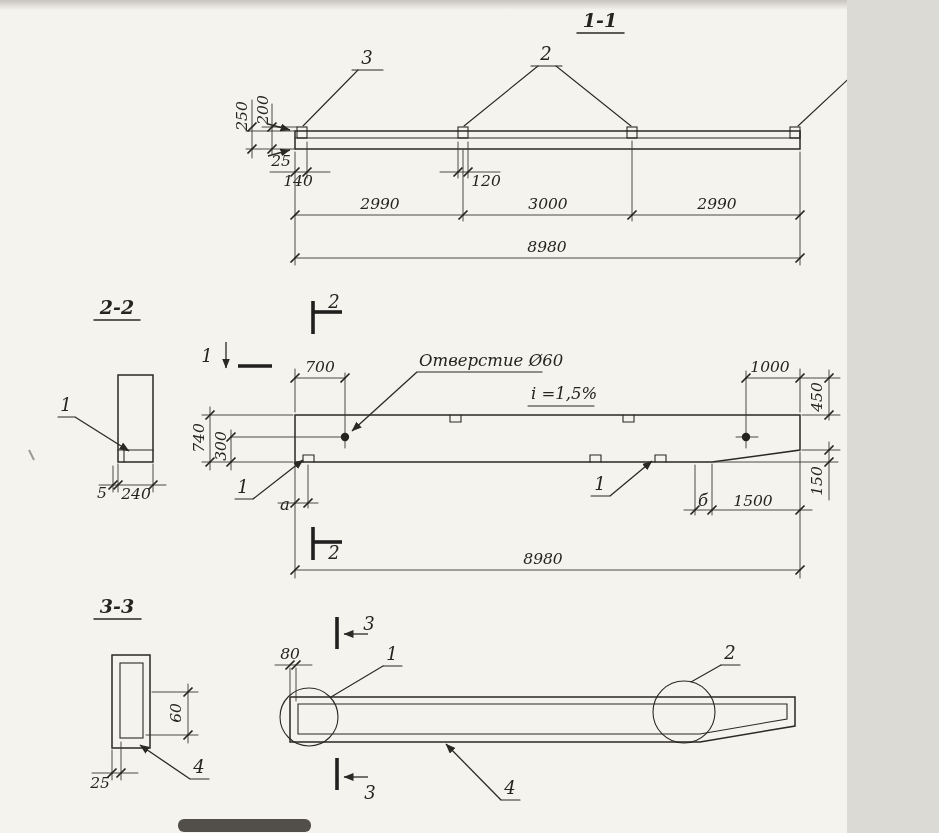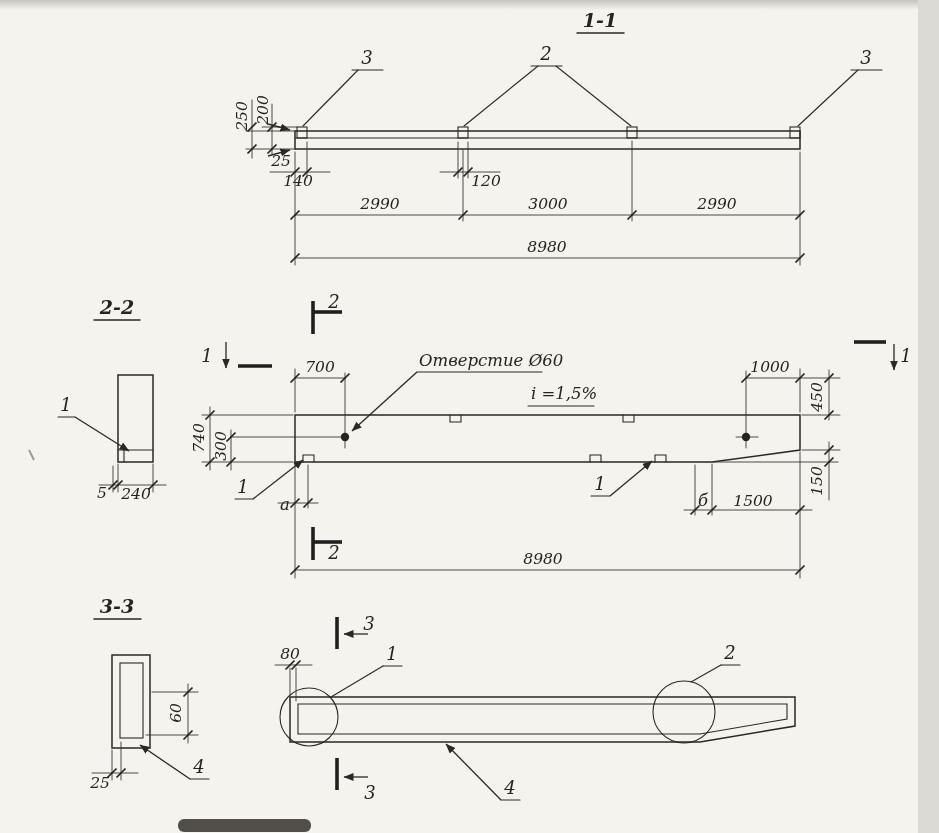--- a/index.html
+++ b/index.html
@@ -1,17 +1,17 @@
 <!DOCTYPE html>
 <html><head>
 <meta charset="utf-8">
 <style>
   html,body { margin:0; padding:0; background:#dcdad5; }
   .sheet {
-    position:relative; width:918px; height:833px;
+    position:relative; width:847px; height:833px;
     background:#f5f3ee; overflow:hidden;
     font-family:"DejaVu Serif", serif;
   }
   .edge-top { position:absolute; left:0; top:0; width:939px; height:10px;
     background:linear-gradient(#c7c4be, rgba(245,243,238,0)); }
   .edge-right { position:absolute; left:933px; top:30px; width:3px; height:530px;
     background:#84827d; opacity:.75; }
   svg { position:absolute; left:0; top:0; }
   .ln  { stroke:#2b2925; stroke-width:1.5; fill:none; stroke-linecap:round; }
   .md  { stroke:#2b2925; stroke-width:1.1; fill:none; stroke-linecap:round; }

